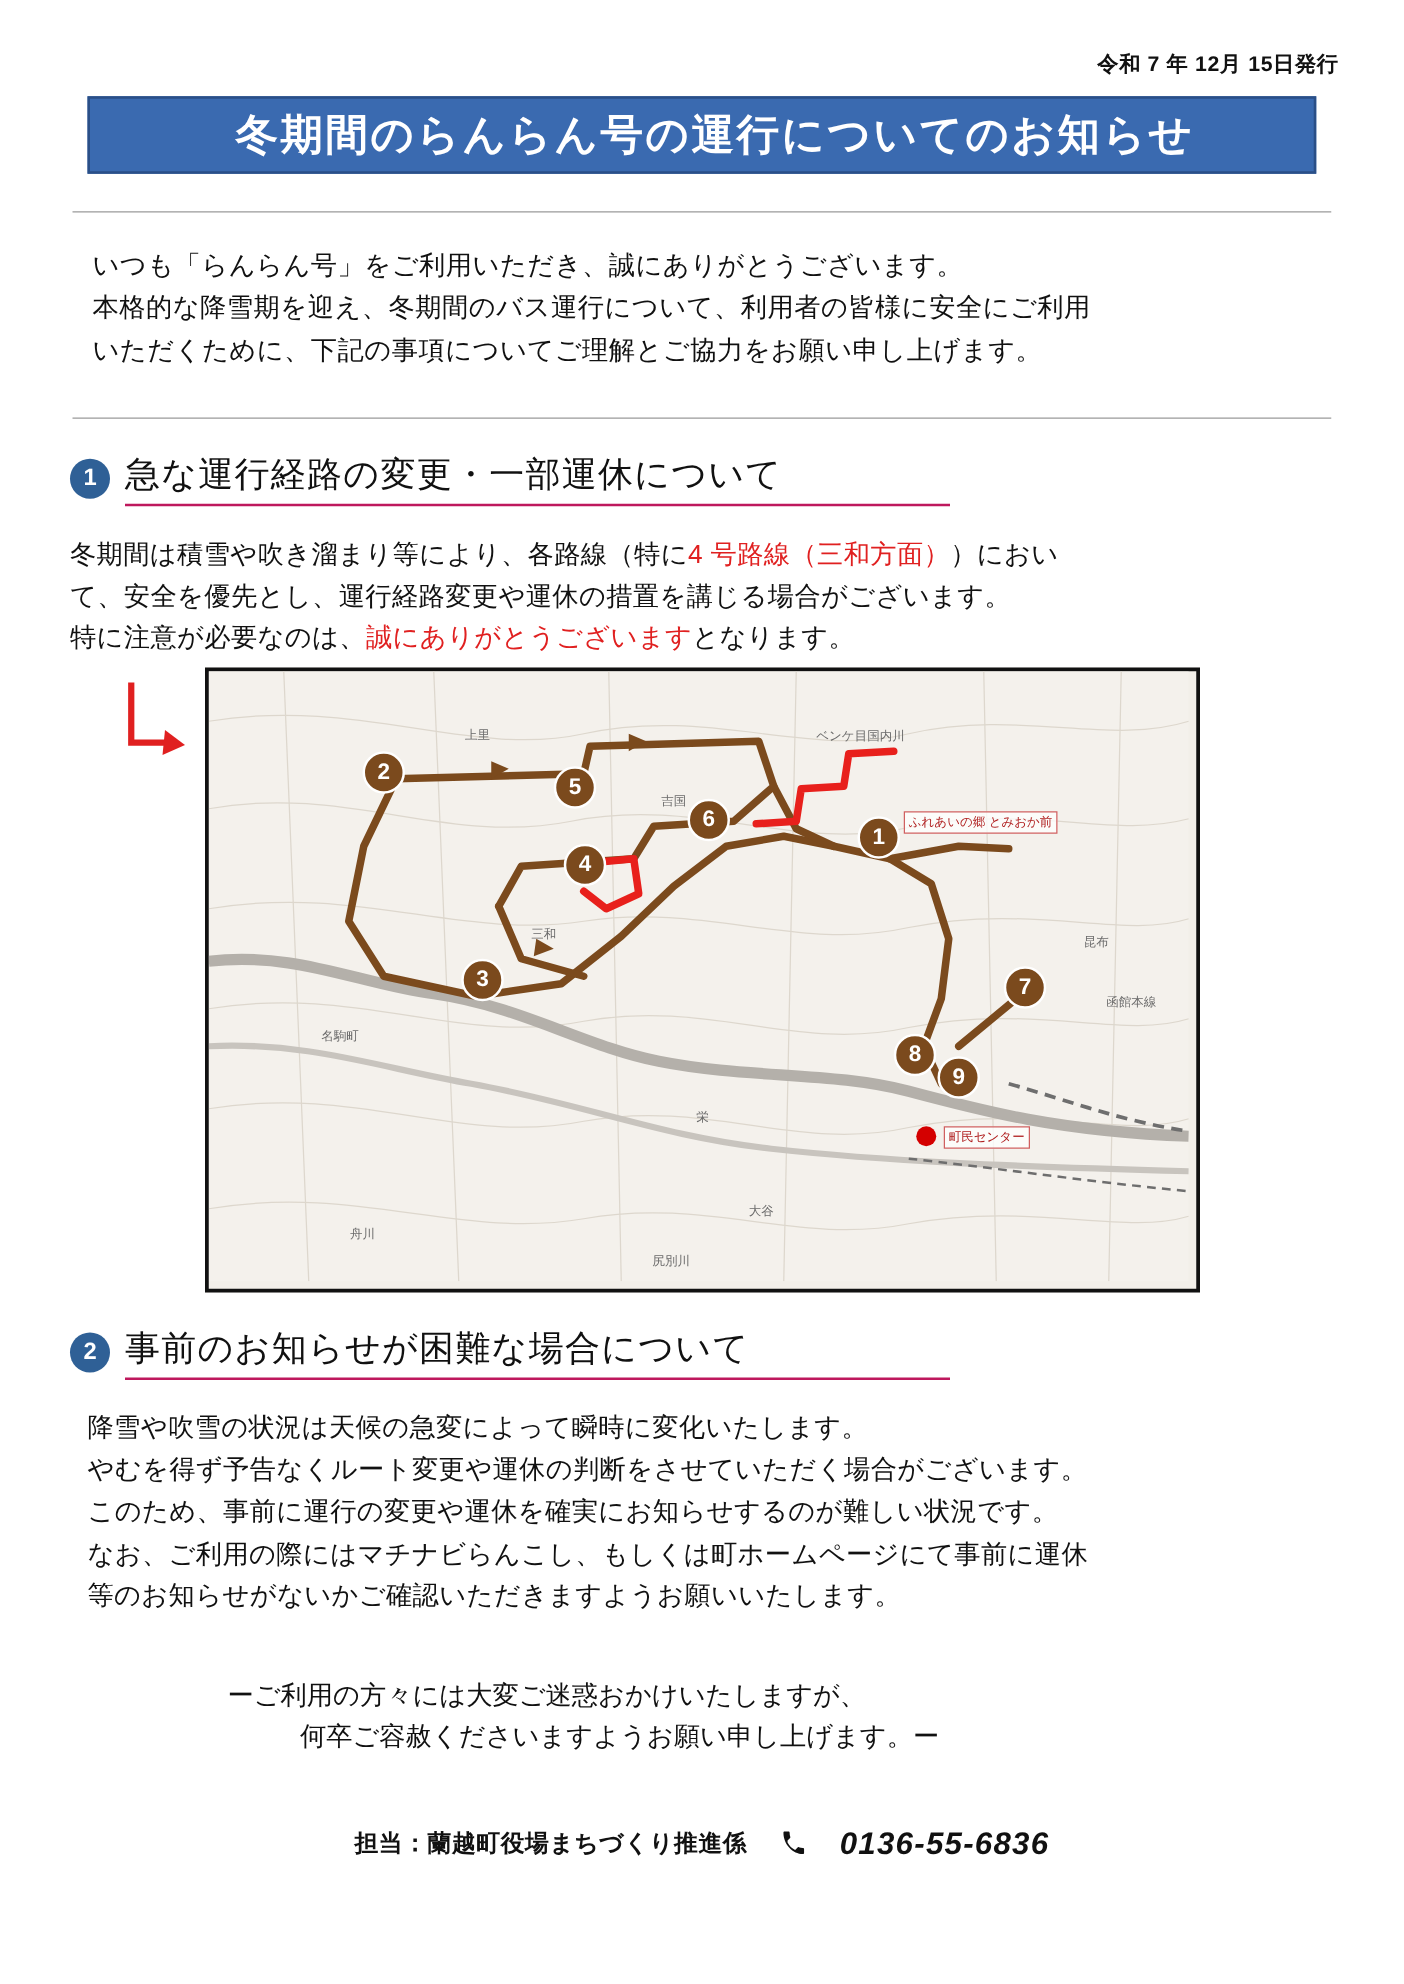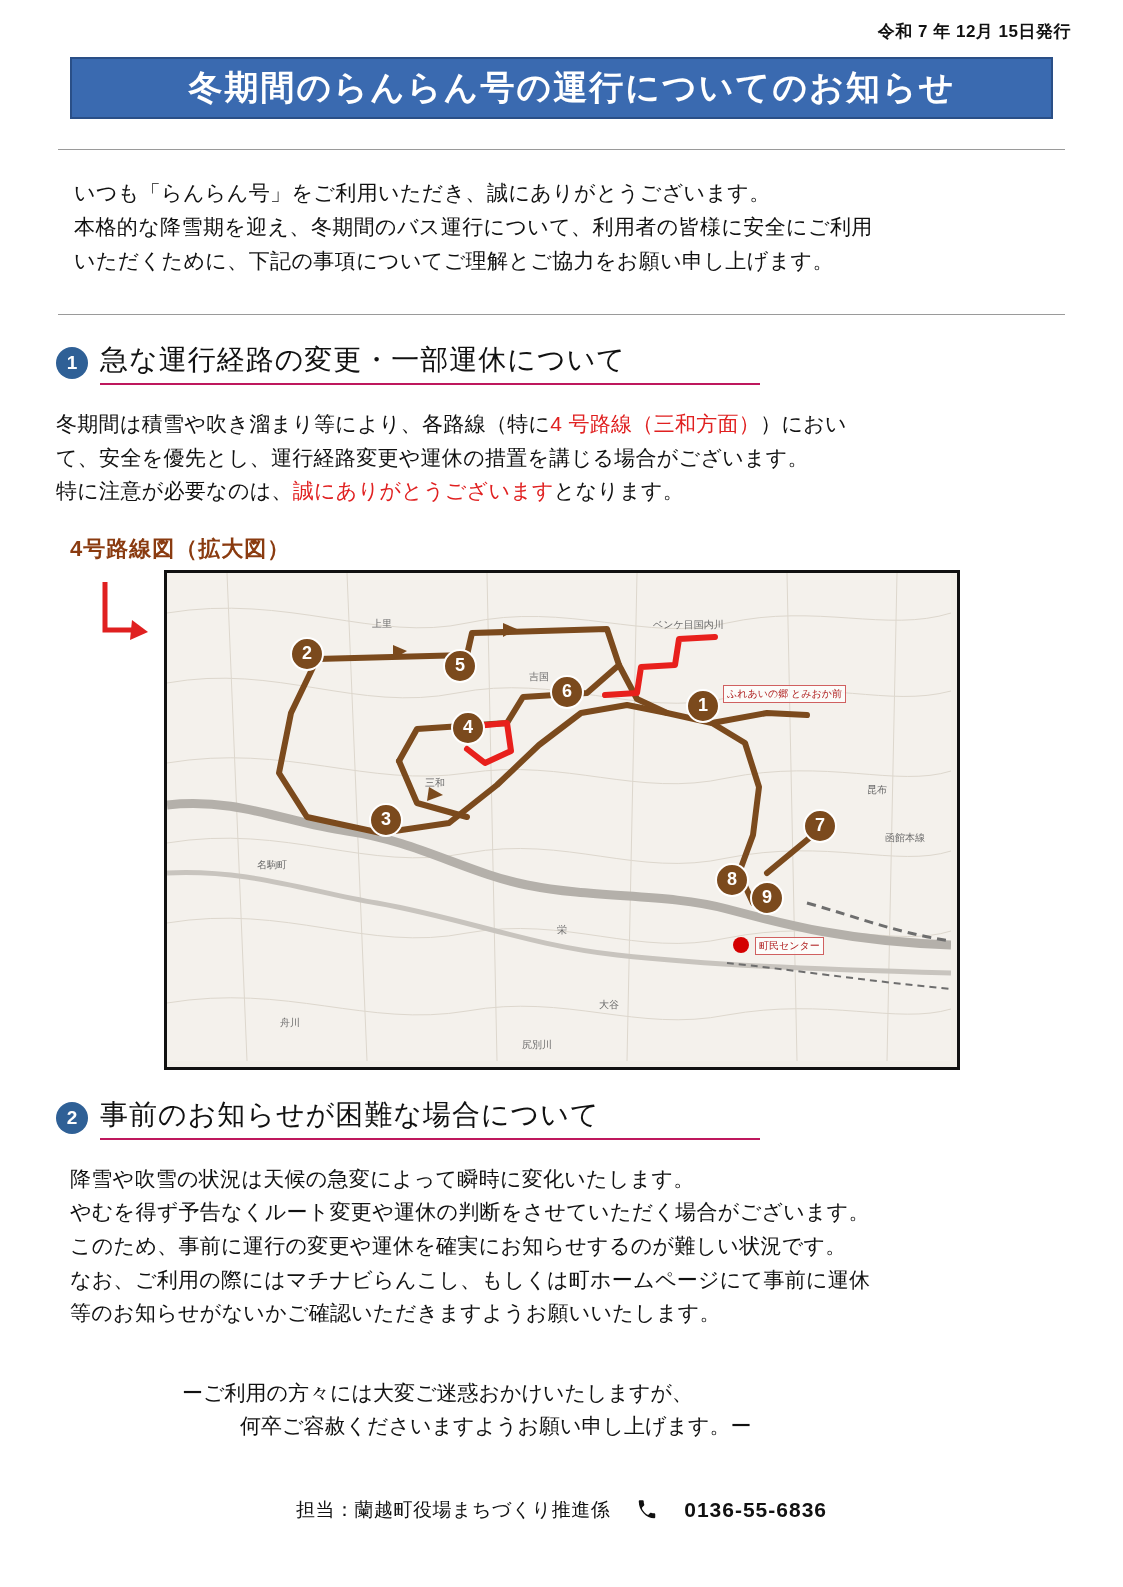--- a/index.html
+++ b/index.html
@@ -20,21 +20,21 @@
     width: 1123px;
     height: 1587px;
     box-sizing: border-box;
     padding: 0 52px;
   }
   .issue-date {
     text-align: right;
     font-size: 17px;
     font-weight: bold;
     color: #111;
-    padding-top: 20px;
+    padding-top: 40px;
     letter-spacing: 0.5px;
   }
   .title-bar {
     margin-top: 14px;
     margin-left: 18px;
     margin-right: 18px;
     background: #3a6ab0;
     border: 2px solid #2a4f87;
     height: 58px;
     display: flex;
@@ -177,29 +177,30 @@
   .closing .line2 { margin-left: 58px; }
   .footer {
     margin-top: 54px;
     display: flex;
     align-items: center;
     justify-content: center;
     gap: 26px;
   }
   .footer .dept {
     font-size: 19px;
-    font-weight: normal;
+    font-weight: bold;
     color: #111;
     letter-spacing: 0.5px;
   }
   .footer .tel {
-    font-size: 21px;
+    font-size: 25px;
     font-weight: bold;
     color: #111;
     letter-spacing: 1px;
+    font-style: italic;
   }
   .phone-icon { width: 22px; height: 22px; }
 </style>
 </head>
 <body>
 
 <div class="page">
 
   <div class="issue-date">令和 7 年 12月 15日発行</div>
 
@@ -227,21 +228,20 @@
   <div class="body-text">
     <p>
       <span>冬期間は積雪や吹き溜まり等により、各路線（特に</span><span class="red">4 号路線（三和方面）</span><span>）におい</span>
     </p>
     <p>て、安全を優先とし、運行経路変更や運休の措置を講じる場合がございます。</p>
     <p>
       <span>特に注意が必要なのは、</span><span class="red">誠にありがとうございます</span><span>となります。</span>
     </p>
   </div>
 
-  <div class="map-label">4号路線図（拡大図）</div>
 
   <div class="map-zone">
 
     <svg class="arrow-hook" viewBox="0 0 52 70">
       <path d="M5 4 L5 52 L38 52" fill="none" stroke="#e02020" stroke-width="5"></path>
       <path d="M32 42 L48 54 L30 62 Z" fill="#e02020"></path>
     </svg>
 
     <div class="map-frame">
       <svg class="map-svg" width="784" height="488" viewBox="0 0 784 488">

